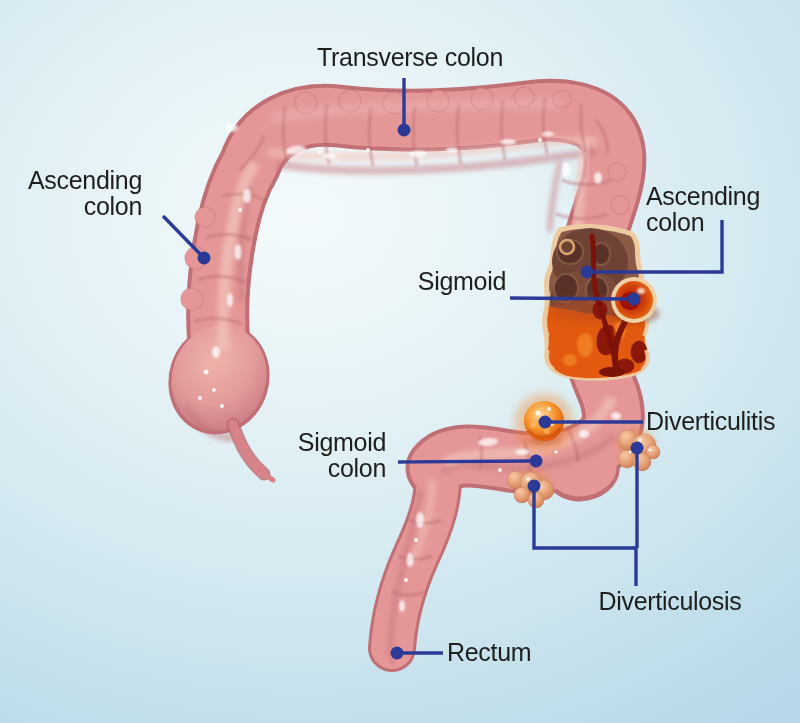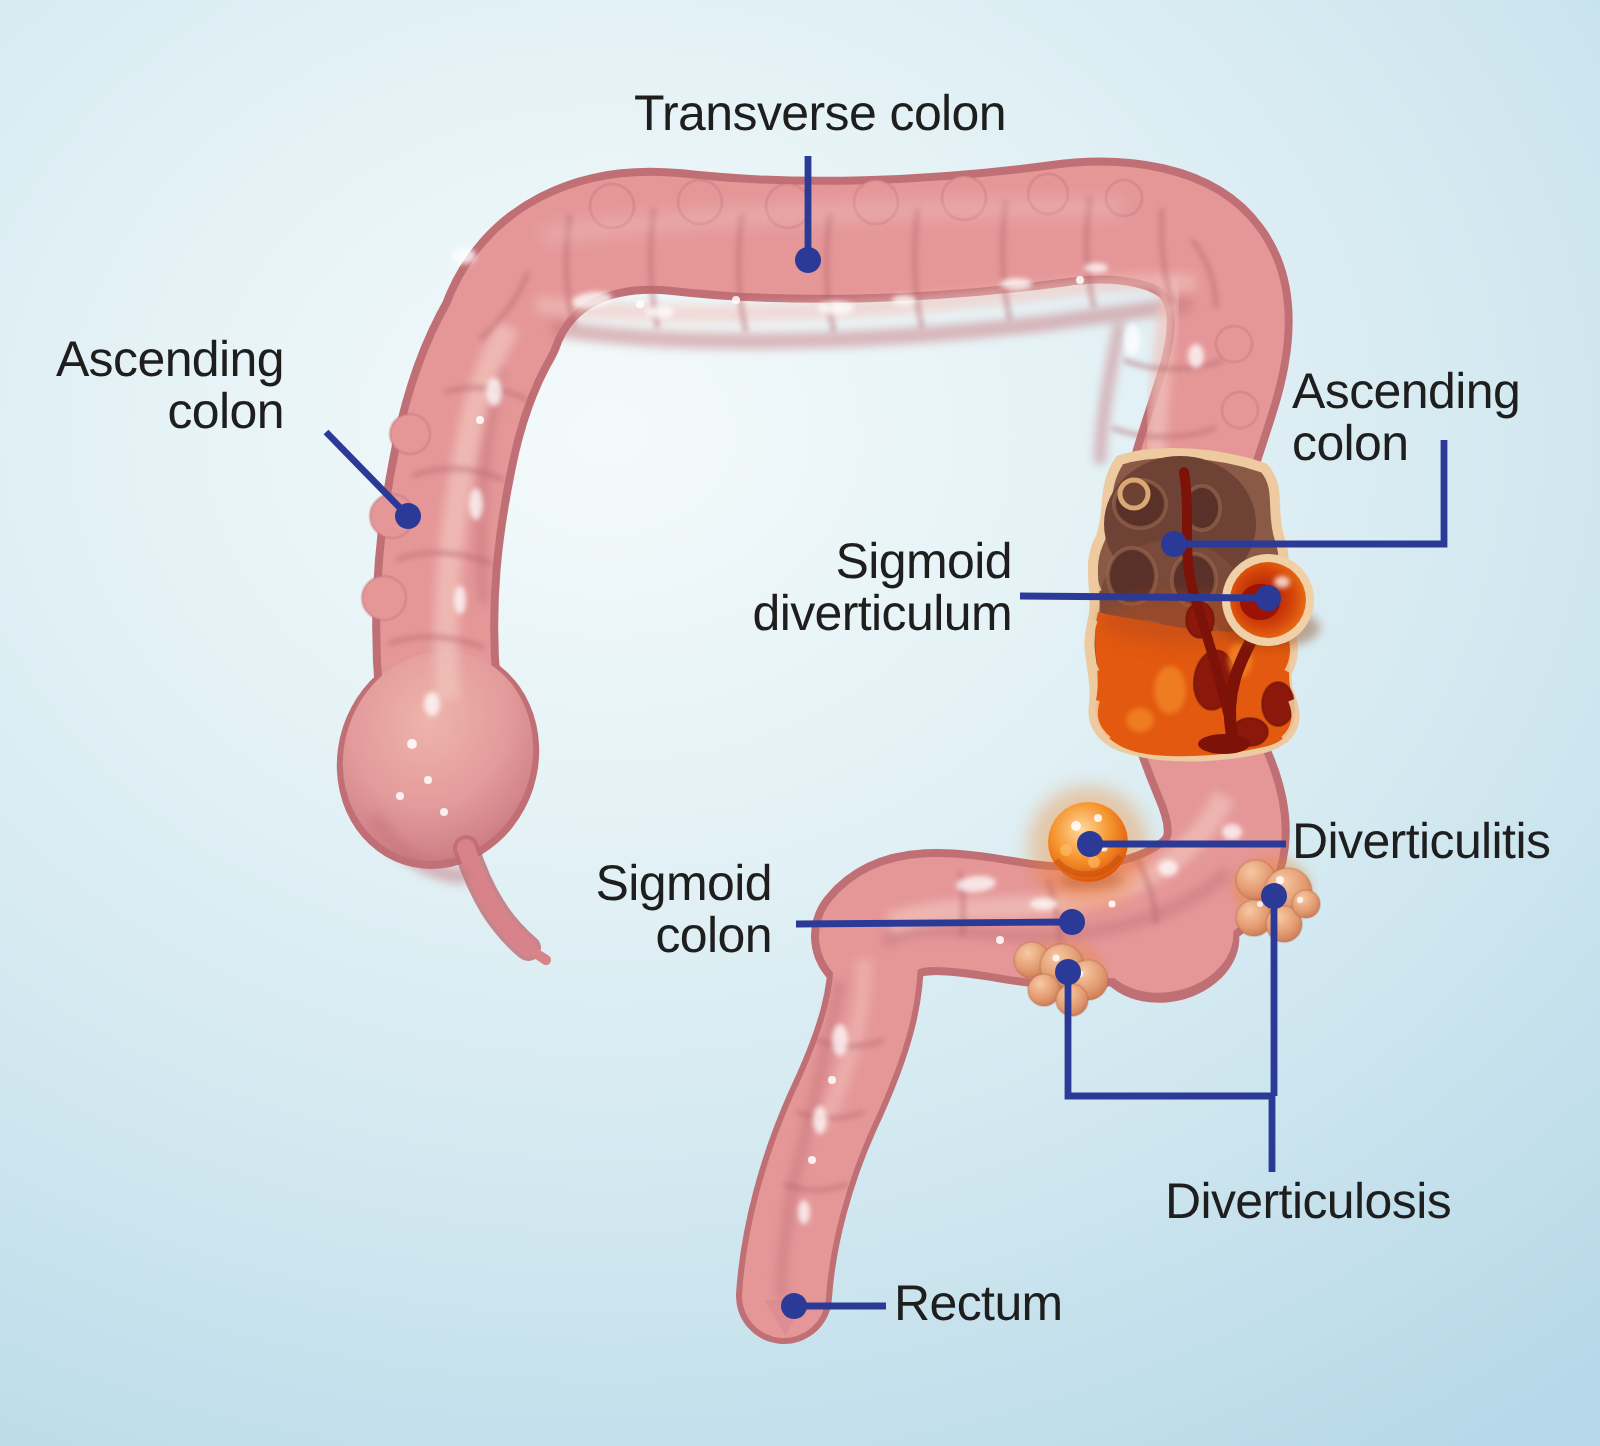--- a/index.html
+++ b/index.html
@@ -318,27 +318,26 @@
   <div>colon</div>
 </div>
 
 <div class="label" style="left:646px;top:183px;width:150px;">
   <div>Ascending</div>
   <div>colon</div>
 </div>
 
 <div class="label al-r" style="left:358px;top:268px;width:148px;">
   <div>Sigmoid</div>
-  <div>diverticulum</div>
 </div>
 
 <div class="label" style="left:646px;top:408px;width:156px;">Diverticulitis</div>
 
 <div class="label al-r" style="left:268px;top:429px;width:118px;">
   <div>Sigmoid</div>
   <div>colon</div>
 </div>
 
-<div class="label al-c" style="left:564px;top:588px;width:180px;">Diverticulosis</div>
+<div class="label al-c" style="left:580px;top:588px;width:180px;">Diverticulosis</div>
 
 <div class="label" style="left:447px;top:639px;width:120px;">Rectum</div>
 
 </div>
 
 </body></html>

